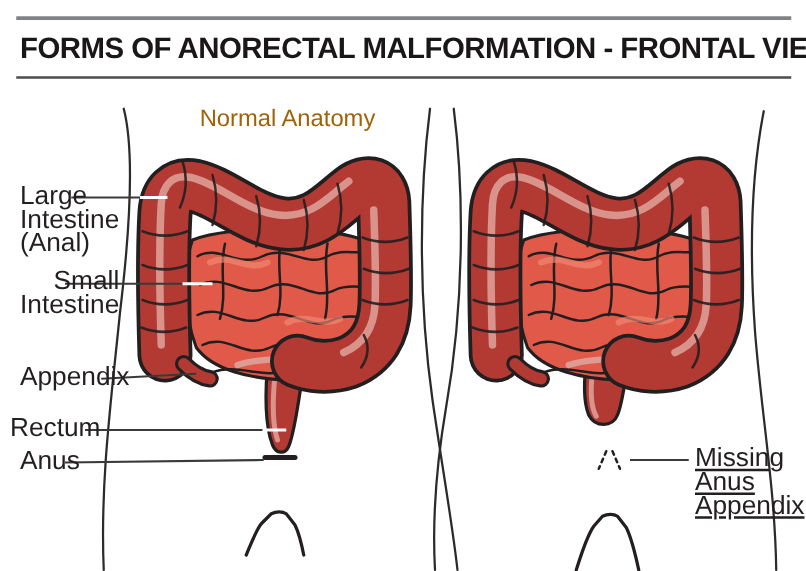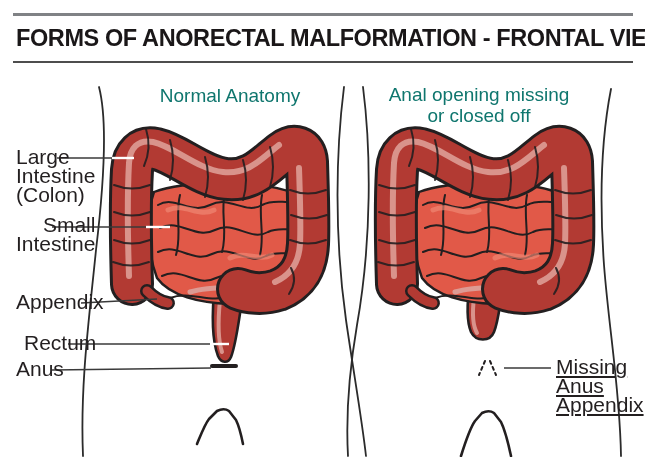--- a/index.html
+++ b/index.html
@@ -10,34 +10,34 @@
   
   .rule-top{position:absolute;left:13px;top:13px;width:620px;height:3px;background:#808285;}
   .rule-bottom{position:absolute;left:13px;top:61px;width:620px;height:2px;background:#4d4d4d;}
   .main-title{
     position:absolute;left:16px;top:25px;width:620px;
     font-size:23.5px;font-weight:bold;color:#1a1718;letter-spacing:-0.4px;
     white-space:nowrap;
   }
   
   .panel-title{
-    position:absolute;color:#0f766e;font-size:19px;text-align:center;line-height:21px;
+    position:absolute;color:#a16207;font-size:19px;text-align:center;line-height:21px;
   }
   .panel-title span{display:block;}
   #title-left{left:120px;top:85px;width:220px;}
   #title-right{left:368px;top:84px;width:222px;}
   
   .label{
     position:absolute;color:#231f20;font-size:21px;line-height:19px;
   }
   .label span{display:block;}
   #label-large{left:16px;top:147px;}
   #label-small{left:16px;top:215px;text-align:right;}
   #label-appendix{left:16px;top:292px;}
-  #label-rectum{left:24px;top:333px;}
+  #label-rectum{left:8px;top:333px;}
   #label-anus{left:16px;top:359px;}
   #label-missing{left:556px;top:357px;text-decoration:underline;}
   svg{position:absolute;left:0;top:0;}
   
   .body-line{stroke:#2b2b2b;stroke-width:1.8;fill:none;stroke-linecap:round;}
   .crotch{stroke:#231f20;stroke-width:2.6;fill:none;stroke-linejoin:round;stroke-linecap:round;}
   .blob{fill:#e15948;stroke:#231f20;stroke-width:2.4;}
   .squiggle{fill:none;stroke:#231f20;stroke-width:2;stroke-linecap:round;}
   .hl-soft{fill:none;stroke:#ef8a76;stroke-width:5;stroke-linecap:round;opacity:.65;}
   .hl-pink{fill:none;stroke:#dd9b94;stroke-width:5;stroke-linecap:round;}
@@ -146,29 +146,25 @@
       <path class="leader" d="M 68 344 L 212 344"></path>
       <path class="leader-white" d="M 210 344 L 229 344"></path>
       <path class="leader" d="M 52 370 L 211 368"></path>
       <path class="leader" d="M 504 368 L 551 368"></path>
     </g>
   </svg>
 
   <div class="panel-title" id="title-left">
     <span>Normal Anatomy</span>
   </div>
-  <div class="panel-title" id="title-right">
-    <span>Anal opening missing</span>
-    <span>or closed off</span>
-  </div>
 
   <div class="label" id="label-large">
     <span>Large</span>
     <span>Intestine</span>
-    <span>(Colon)</span>
+    <span>(Anal)</span>
   </div>
   <div class="label" id="label-small">
     <span>Small</span>
     <span>Intestine</span>
   </div>
   <div class="label" id="label-appendix">
     <span>Appendix</span>
   </div>
   <div class="label" id="label-rectum">
     <span>Rectum</span>

